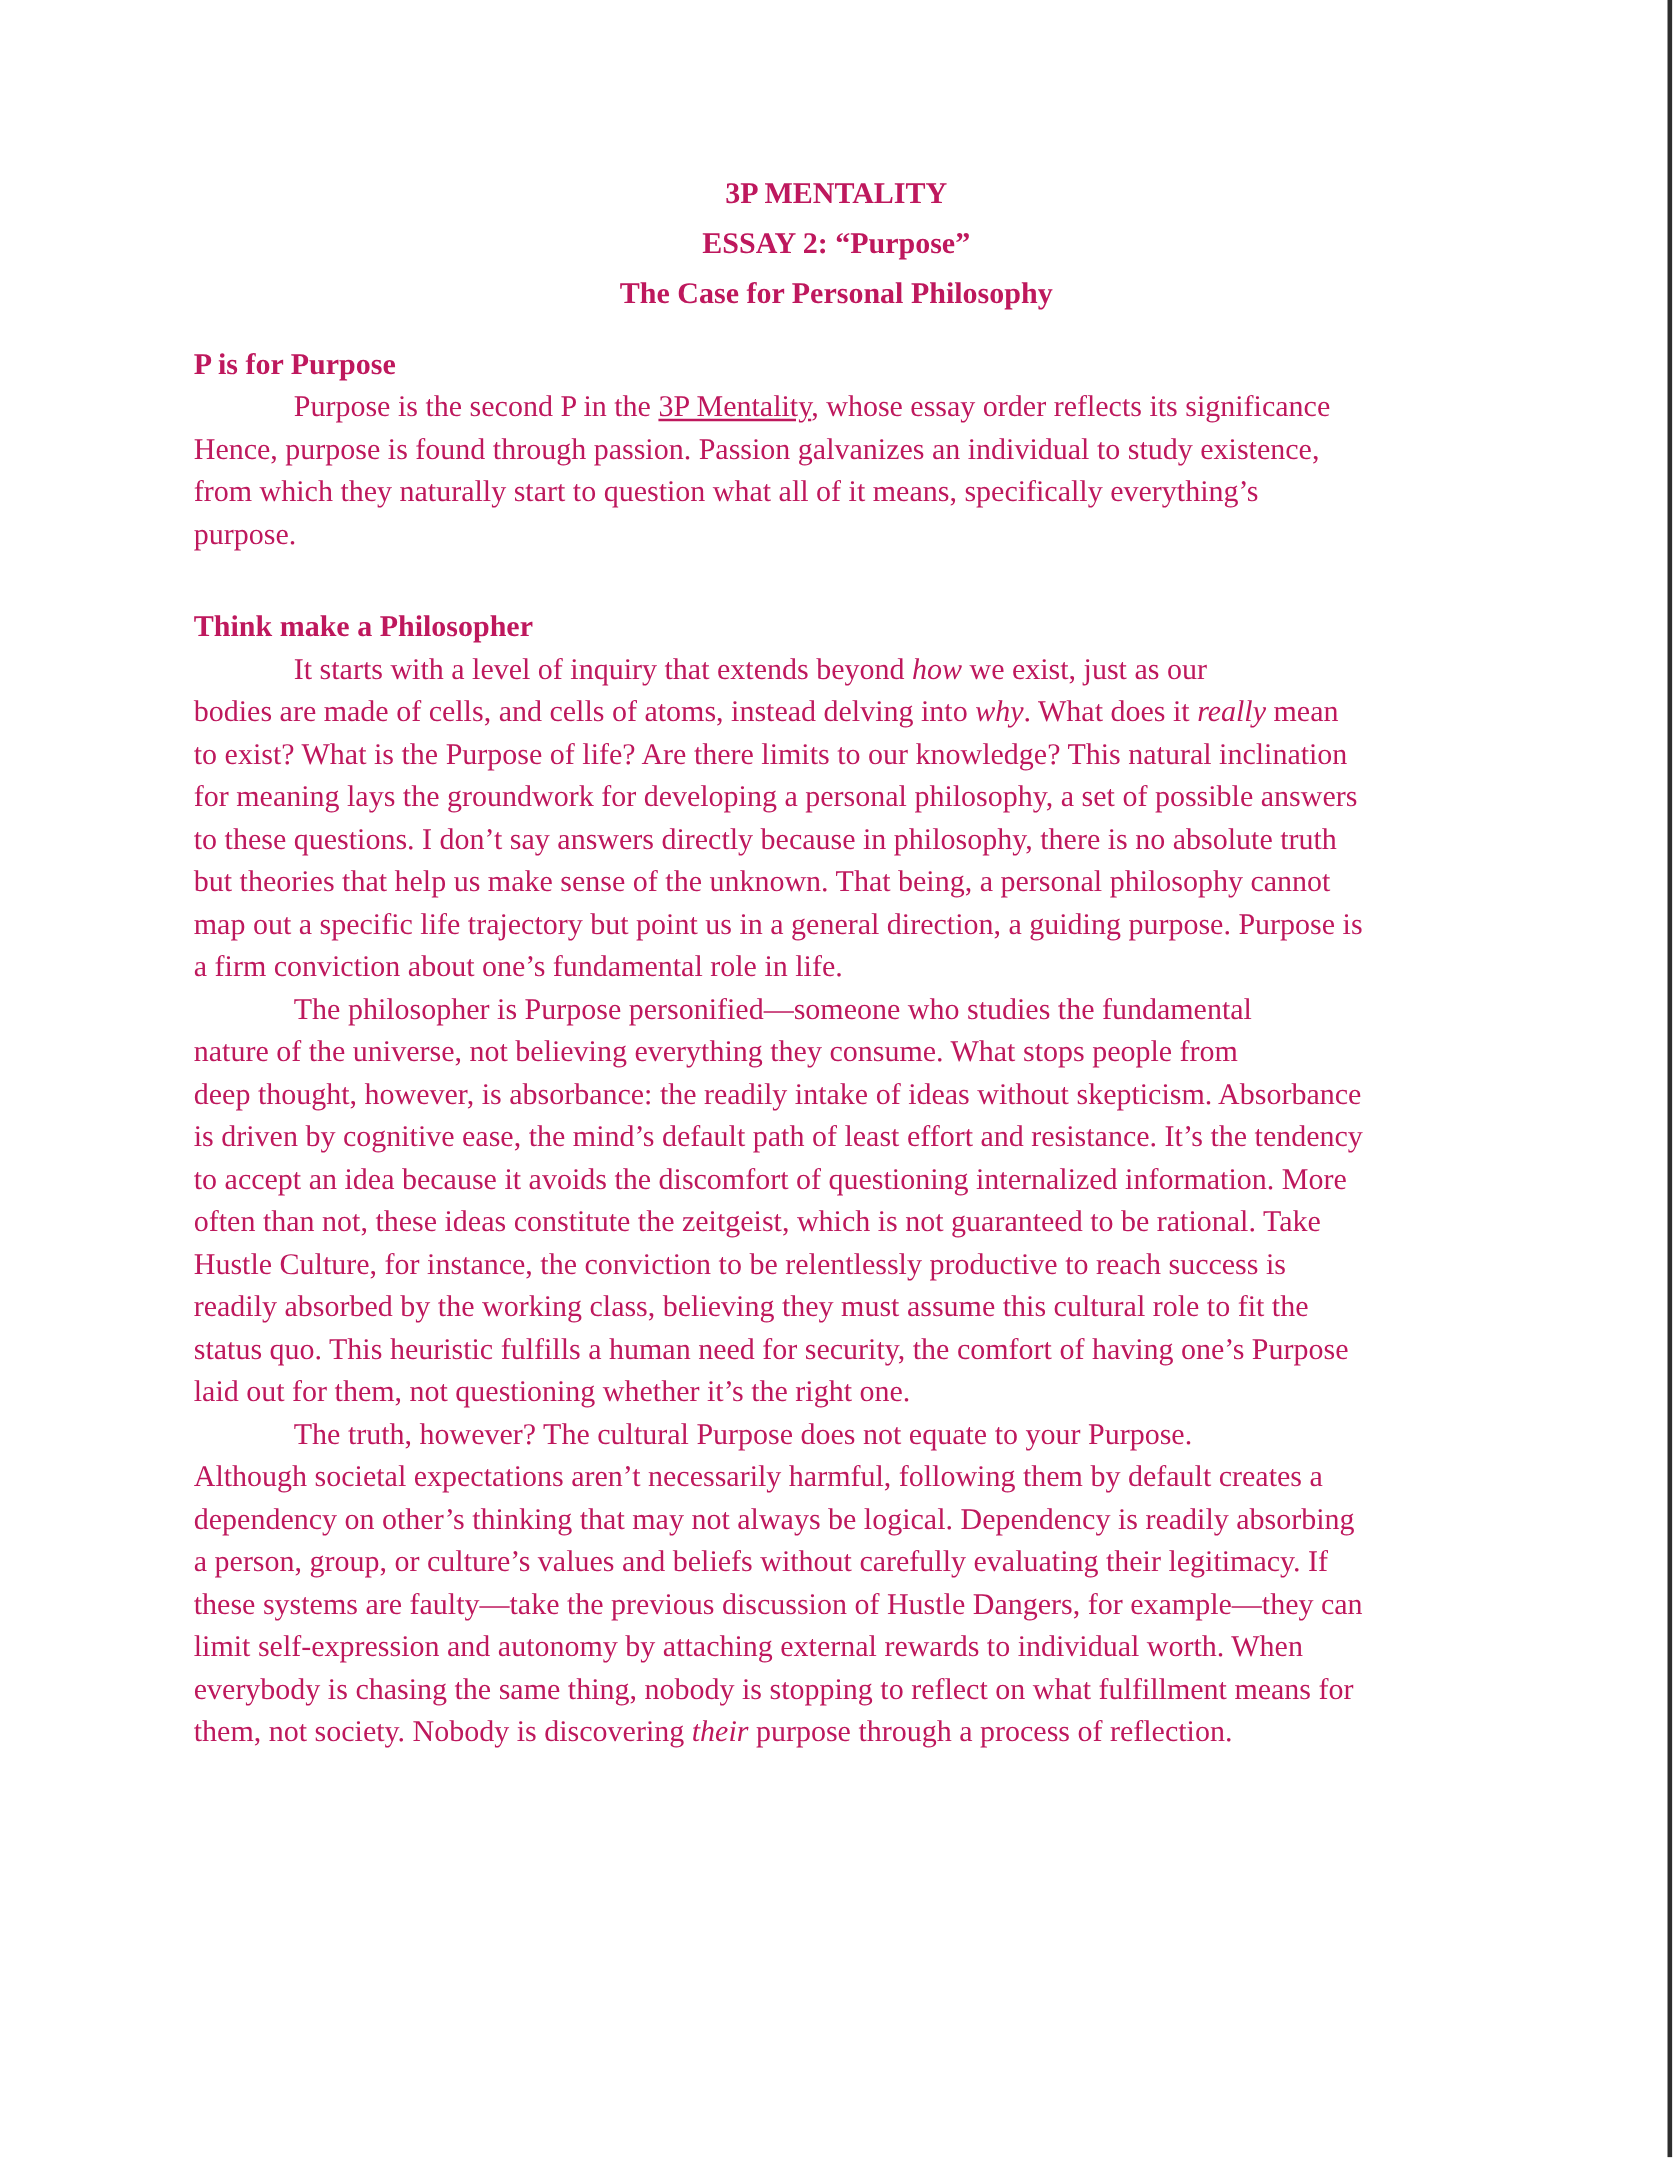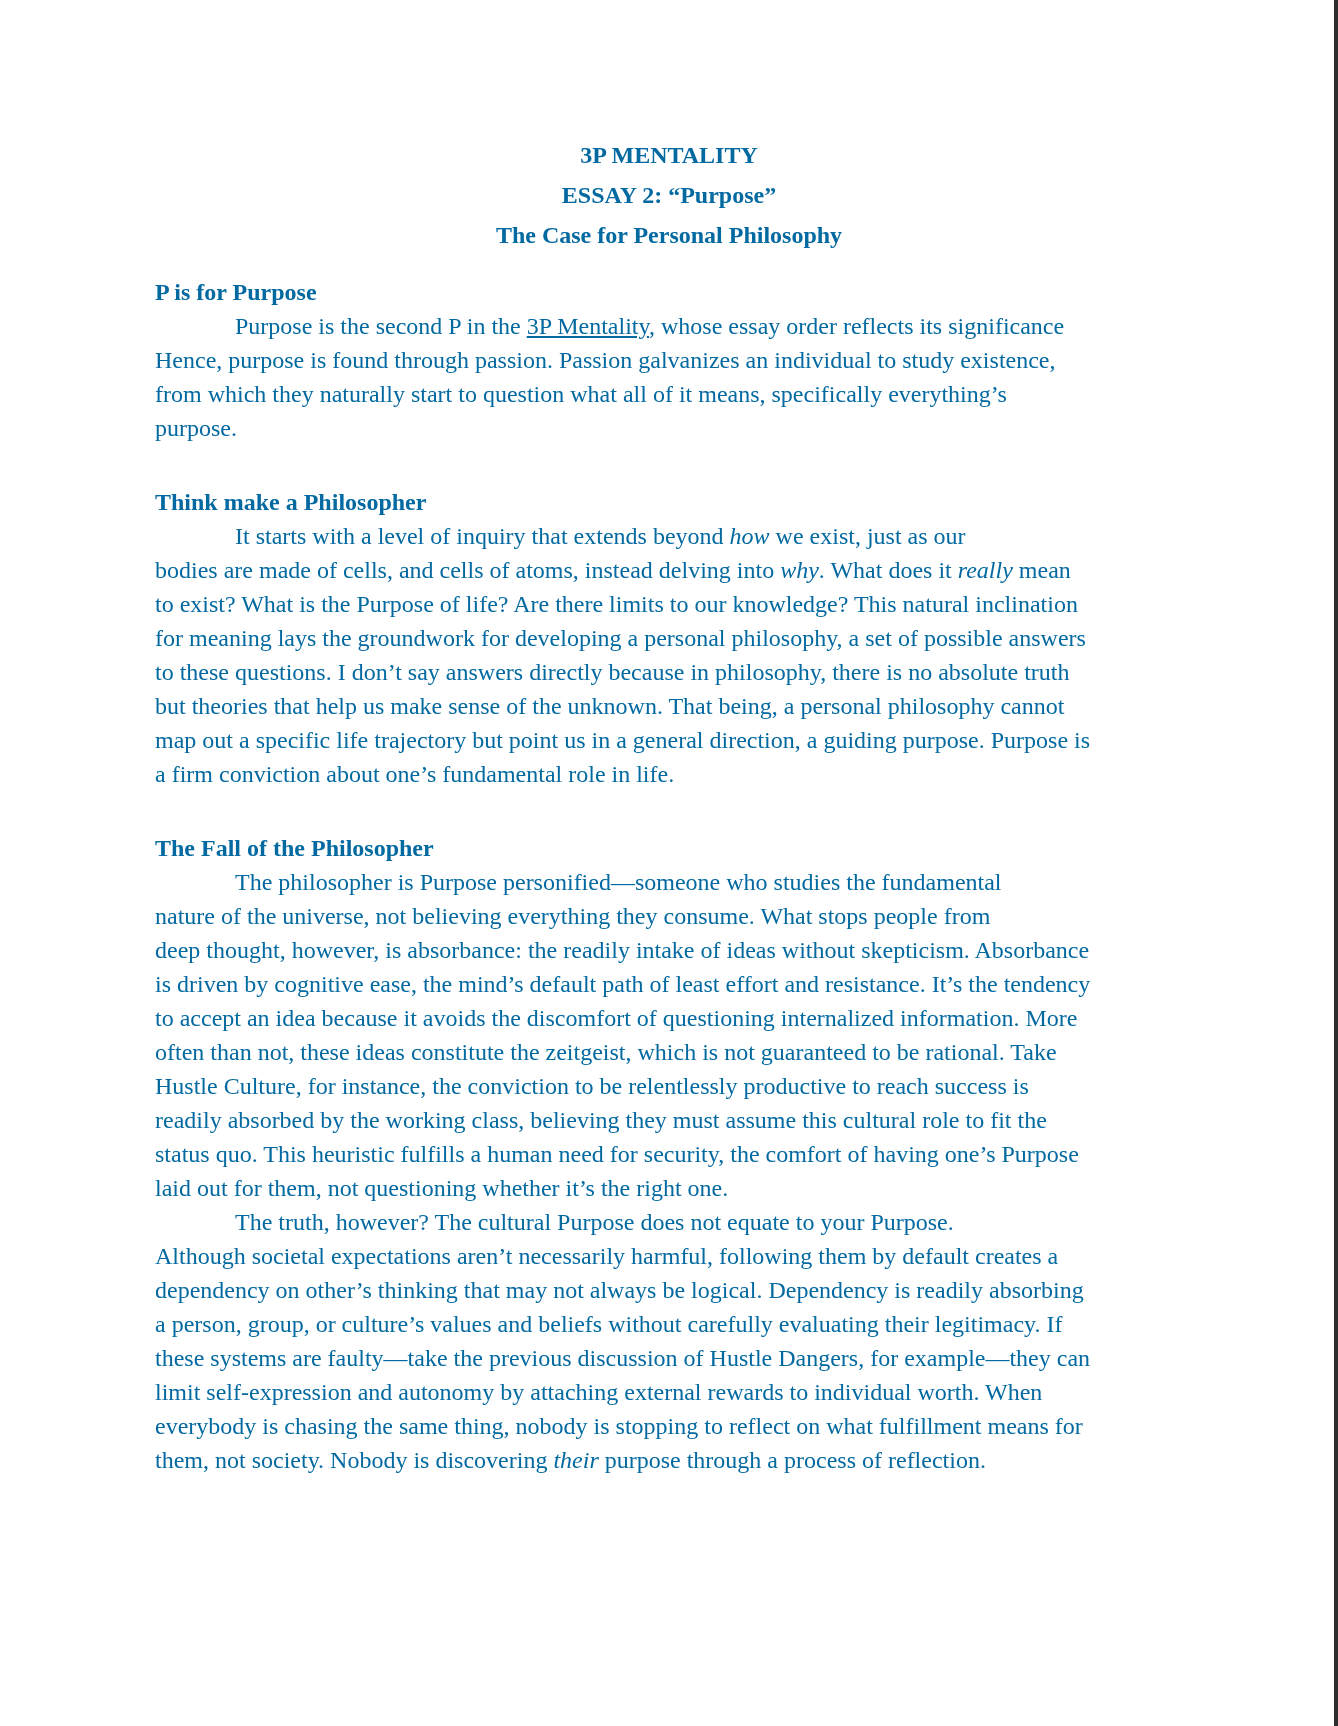--- a/index.html
+++ b/index.html
@@ -3,21 +3,21 @@
 <meta charset="utf-8">
 <style>
   html, body { margin: 0; padding: 0; background: #ffffff; }
   .page {
     position: relative;
     width: 1338px;
     height: 1726px;
     background: #ffffff;
     overflow: hidden;
     font-family: "Liberation Serif", "DejaVu Serif", serif;
-    color: #0369a1;
+    color: #be185d;
   }
   .content {
     position: absolute;
     left: 155px;
     top: 135px;
     width: 1028px;
     font-size: 24px;
     line-height: 34px;
   }
   .title-block {
@@ -77,21 +77,20 @@
           <div class="ln"><span>to exist? What is the Purpose of life? Are there limits to our knowledge? This natural inclination</span></div>
           <div class="ln"><span>for meaning lays the groundwork for developing a personal philosophy, a set of possible answers</span></div>
           <div class="ln"><span>to these questions. I don’t say answers directly because in philosophy, there is no absolute truth</span></div>
           <div class="ln"><span>but theories that help us make sense of the unknown. That being, a personal philosophy cannot</span></div>
           <div class="ln"><span>map out a specific life trajectory but point us in a general direction, a guiding purpose. Purpose is</span></div>
           <div class="ln"><span>a firm conviction about one’s fundamental role in life.</span></div>
         </div>
     </div>
 
     <div class="doc-section">
-      <div class="sec-heading">The Fall of the Philosopher</div>
       <div class="lines">
           <div class="ln indent"><span>The philosopher is Purpose personified—someone who studies the fundamental</span></div>
           <div class="ln"><span>nature of the universe, not believing everything they consume. What stops people from</span></div>
           <div class="ln"><span>deep thought, however, is absorbance: the readily intake of ideas without skepticism. Absorbance</span></div>
           <div class="ln"><span>is driven by cognitive ease, the mind’s default path of least effort and resistance. It’s the tendency</span></div>
           <div class="ln"><span>to accept an idea because it avoids the discomfort of questioning internalized information. More</span></div>
           <div class="ln"><span>often than not, these ideas constitute the zeitgeist, which is not guaranteed to be rational. Take</span></div>
           <div class="ln"><span>Hustle Culture, for instance, the conviction to be relentlessly productive to reach success is</span></div>
           <div class="ln"><span>readily absorbed by the working class, believing they must assume this cultural role to fit the</span></div>
           <div class="ln"><span>status quo. This heuristic fulfills a human need for security, the comfort of having one’s Purpose</span></div>

